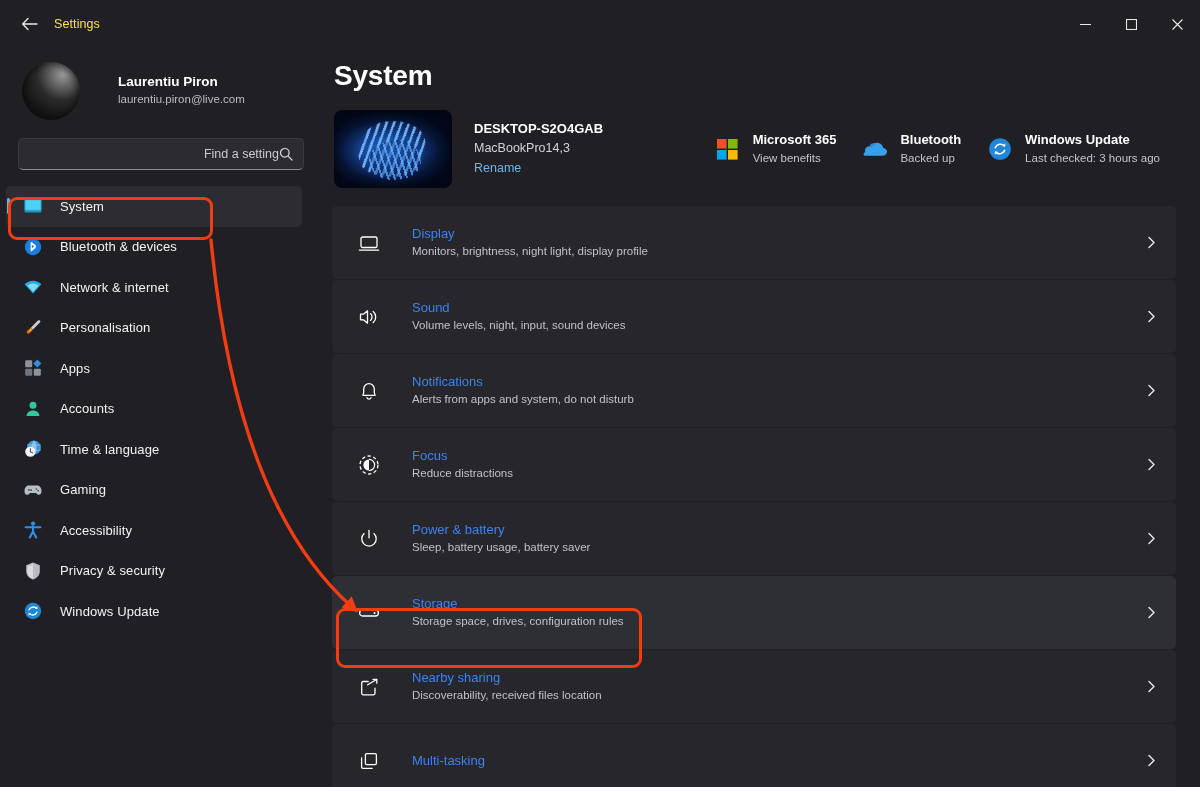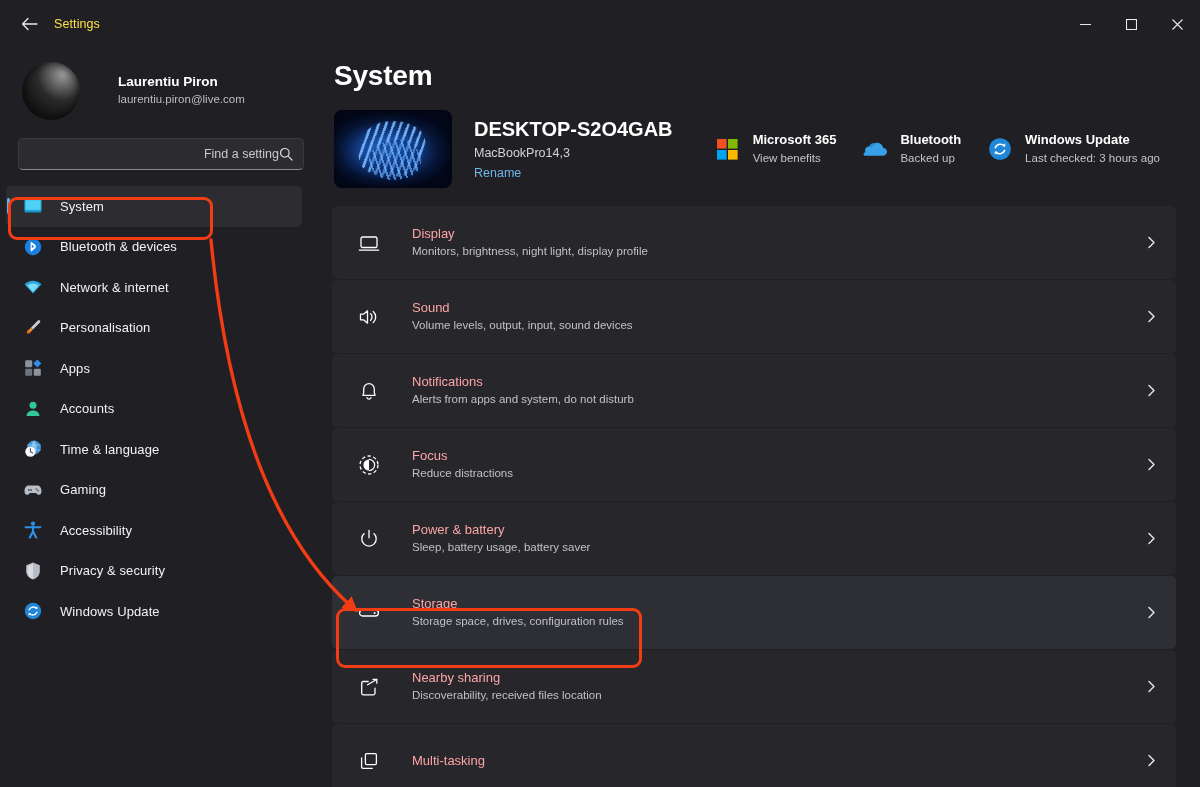--- a/index.html
+++ b/index.html
@@ -191,21 +191,21 @@
     width: 44%; height: 52%;
     border-radius: 60% 40% 55% 45% / 50% 60% 40% 50%;
     background:
       repeating-linear-gradient(72deg,
         rgba(90,165,250,.75) 0px, rgba(90,165,250,.75) 2px,
         rgba(10,35,95,.35) 2px, rgba(10,35,95,.35) 6px);
     filter: blur(.5px);
   }
   .device-info { margin-left: 22px; }
   .device-name {
-    font-size: 20px; font-weight: bold; color: #ffffff;
+    font-size: 13px; font-weight: bold; color: #ffffff;
     line-height: 1.45;
   }
   .device-model { font-size: 12.5px; color: #d2d2d8; line-height: 1.55; }
   .device-rename { font-size: 12.5px; color: #6fb5e8; line-height: 1.6; }
 
   .status-cards {
     display: flex;
     align-items: center;
     margin-left: auto;
     gap: 0;
@@ -238,21 +238,21 @@
   }
   .list-row.hovered { background: #2e2e35; }
   .row-ico {
     width: 26px; height: 26px;
     flex: 0 0 26px;
     display: flex; align-items: center; justify-content: center;
     margin-right: 30px;
     color: #ffffff;
   }
   .row-text { flex: 1; min-width: 0; }
-  .row-title { font-size: 13px; color: #fca5a5; line-height: 1.5; }
+  .row-title { font-size: 13px; color: #3b82f6; line-height: 1.5; }
   .row-sub { font-size: 11.5px; color: #c0c0c7; line-height: 1.55; }
   .row-chev { color: #e2e2e6; display: flex; }
 
   
   .anno {
     position: absolute;
     left: 0; top: 0;
     width: 1200px; height: 787px;
     pointer-events: none;
     z-index: 20;
@@ -535,21 +535,21 @@
         <div class="list-row">
           <span class="row-ico">
             <svg width="24" height="24" viewBox="0 0 24 24" fill="none" stroke="#ffffff" stroke-width="1.3">
               <path d="M3.5 9.2h3l4-3.4v12.4l-4-3.4h-3z" stroke-linejoin="round"></path>
               <path d="M13.5 8.6c1 .9 1.5 2.1 1.5 3.4s-.5 2.5-1.5 3.4" stroke-linecap="round"></path>
               <path d="M16.2 6.4c1.6 1.4 2.5 3.4 2.5 5.6s-.9 4.2-2.5 5.6" stroke-linecap="round"></path>
             </svg>
           </span>
           <span class="row-text">
             <span class="row-title" style="display:block">Sound</span>
-            <span class="row-sub" style="display:block">Volume levels, output, input, sound devices</span>
+            <span class="row-sub" style="display:block">Volume levels, night, input, sound devices</span>
           </span>
           <span class="row-chev">
             <svg width="13" height="13" viewBox="0 0 13 13" fill="none" stroke="#e2e2e6" stroke-width="1.5">
                 <path d="M4 1.5l5 5-5 5" stroke-linecap="round" stroke-linejoin="round"></path>
               </svg>
           </span>
         </div>
 
         <div class="list-row">
           <span class="row-ico">

